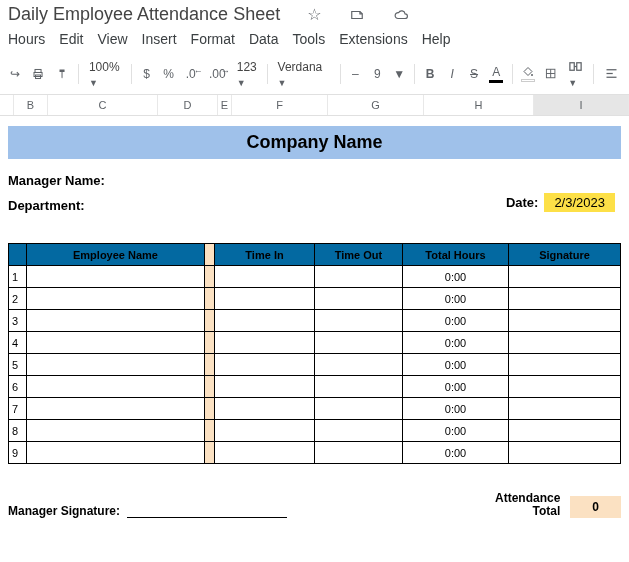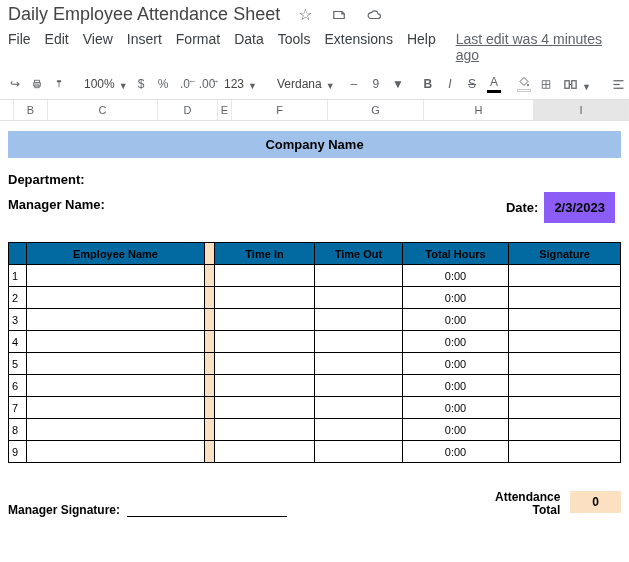--- a/index.html
+++ b/index.html
@@ -1,32 +1,32 @@
 <!DOCTYPE html>
 <html><head>
 <meta charset="utf-8">
 <style>
   * { box-sizing: border-box; margin: 0; padding: 0; }
   body { font-family: Arial, sans-serif; font-size: 13px; width: 629px; height: 562px; overflow: hidden; background: #fff; color: #333; }
 
   
-  .titlebar { display: flex; align-items: center; gap: 18px; padding: 4px 8px; font-size: 18px; color: #444; }
+  .titlebar { display: flex; align-items: center; gap: 27px; padding: 4px 8px; font-size: 18px; color: #444; }
   .titlebar .title { color: #444; }
   .titlebar .ti { font-size: 16px; color: #5f6368; }
 
   
   .menubar { display: flex; gap: 14px; padding: 2px 8px 6px 8px; font-size: 14px; color: #3c4043; }
   .menubar .lastedit { color: #5f6368; text-decoration: underline; margin-left: 6px; }
   .menubar span { cursor: default; }
 
   
   .toolbar { display: flex; align-items: center; gap: 4px; padding: 4px 6px; border-bottom: 1px solid #e0e0e0; font-size: 12px; color: #444; }
   .tb-btn { padding: 2px 4px; display: inline-flex; align-items: center; justify-content: center; min-width: 18px; height: 22px; color: #5f6368; }
   .tb-sep { width: 1px; height: 20px; background: #e0e0e0; margin: 0 2px; }
-  .tb-drop { display: inline-flex; align-items: flex-end; gap: 4px; padding: 2px 4px; }
+  .tb-drop { display: inline-flex; align-items: flex-start; gap: 4px; padding: 2px 4px; flex-direction: column; }
   .tb-drop .caret { font-size: 9px; color: #5f6368; }
   .zoom { min-width: 40px; }
   .fontname { min-width: 60px; }
   .fontsize { min-width: 18px; text-align: center; }
   .tb-colorbar { width: 14px; height: 3px; background: #000; }
   .color-stack { display:flex; flex-direction:column; align-items:center; gap:1px; }
   .tb-svg { display:block; }
 
   
   .colheaders { display: flex; border-bottom: 1px solid #e0e0e0; background: #fff; font-size: 11px; color: #5f6368; }
@@ -36,45 +36,45 @@
   .ch-c { width: 110px; }
   .ch-d { width: 60px; }
   .ch-e { width: 14px; }
   .ch-f { width: 96px; }
   .ch-g { width: 96px; }
   .ch-h { width: 110px; }
   .ch-i { flex: 1; background: #e6e6e6; }
 
   
   .sheet { padding: 10px 8px 10px 8px; font-family: Verdana, sans-serif; font-size: 12px; color: #000; }
-  .banner { background: #9fc1ea; text-align: center; font-weight: bold; font-size: 13px; padding: 6px 0; margin-bottom: 14px; }
+  .banner { background: #9fc1ea; text-align: center; font-weight: bold; font-size: 18px; padding: 6px 0; margin-bottom: 14px; }
 
   .fields { margin-bottom: 20px; position: relative; }
   .fld { font-weight: bold; font-size: 13px; margin-bottom: 10px; }
   .daterow { position: absolute; right: 6px; top: 20px; display: flex; align-items: center; gap: 6px; font-weight: bold; font-size: 13px; justify-content: center; }
-  .dateval { background: #8b5cf6; padding: 8px 10px; font-weight: bold; min-width: 62px; }
+  .dateval { background: #fde047; padding: 2px 10px; font-weight: normal; min-width: 62px; }
 
   
   table.att { border-collapse: collapse; width: 100%; margin-top: 30px; }
   table.att th, table.att td { border: 1px solid #000; padding: 3px 4px; font-size: 11px; height: 22px; }
   table.att th { font-weight: bold; text-align: center; background: #0369a1; }
   table.att td { text-align: center; }
   table.att td.rownum { text-align: left; padding-left: 3px; width: 18px; }
   table.att .colA { width: 18px; }
   table.att .colName { width: 178px; }
   table.att .colGap { width: 10px; background: #fbe1c2; }
   table.att .colIn { width: 100px; }
   table.att .colOut { width: 88px; }
   table.att .colHrs { width: 106px; }
   table.att .colSig { }
 
   .footer { display: flex; justify-content: space-between; align-items: flex-end; margin-top: 28px; font-size: 12px; }
   .mgrsig { font-weight: bold; }
   .mgrsig .line { display: inline-block; border-bottom: 1px solid #000; width: 160px; margin-left: 4px; vertical-align: bottom; }
-  .atttotal { display: flex; align-items: flex-start; gap: 10px; font-weight: bold; text-align: right; }
+  .atttotal { display: flex; align-items: flex-end; gap: 10px; font-weight: bold; text-align: right; }
   .atttotal .lbl { line-height: 1.1; }
   .atttotal .val { background: #fbe1c2; padding: 4px 22px; font-weight: bold; }
 </style>
 </head>
 <body>
 
 <div class="titlebar">
   <span class="title">Daily Employee Attendance Sheet</span>
   <span class="ti">☆</span>
   <span class="ti">
@@ -84,30 +84,29 @@
       </svg>
   </span>
   <span class="ti">
     <svg class="tb-svg" width="18" height="14" viewBox="0 0 24 24" fill="none" stroke="#5f6368" stroke-width="2">
         <path d="M7 18a5 5 0 1 1 .8-9.93A6 6 0 0 1 19 10a4 4 0 0 1 0 8H7z"></path>
       </svg>
   </span>
 </div>
 
 <div class="menubar">
-  <span>File</span>
+  <span>Hours</span>
   <span>Edit</span>
   <span>View</span>
   <span>Insert</span>
   <span>Format</span>
   <span>Data</span>
   <span>Tools</span>
   <span>Extensions</span>
   <span>Help</span>
-  <span class="lastedit">Last edit was 4 minutes ago</span>
 </div>
 
 <div class="toolbar">
   <span class="tb-btn">↪</span>
   <span class="tb-btn">
     <svg class="tb-svg" width="16" height="16" viewBox="0 0 24 24" fill="none" stroke="#5f6368" stroke-width="2">
         <rect x="6" y="3" width="12" height="6"></rect>
         <rect x="4" y="9" width="16" height="8"></rect>
         <rect x="7" y="14" width="10" height="7"></rect>
       </svg>
@@ -201,22 +200,22 @@
   <div class="ch-f">F</div>
   <div class="ch-g">G</div>
   <div class="ch-h">H</div>
   <div class="ch-i">I</div>
 </div>
 
 <div class="sheet">
   <div class="banner">Company Name</div>
 
   <div class="fields">
+    <div class="fld">Manager Name:</div>
     <div class="fld">Department:</div>
-    <div class="fld">Manager Name:</div>
     <div class="daterow">
       <span>Date:</span>
       <span class="dateval">2/3/2023</span>
     </div>
   </div>
 
   <table class="att">
     <thead>
       <tr>
         <th class="colA"></th>

